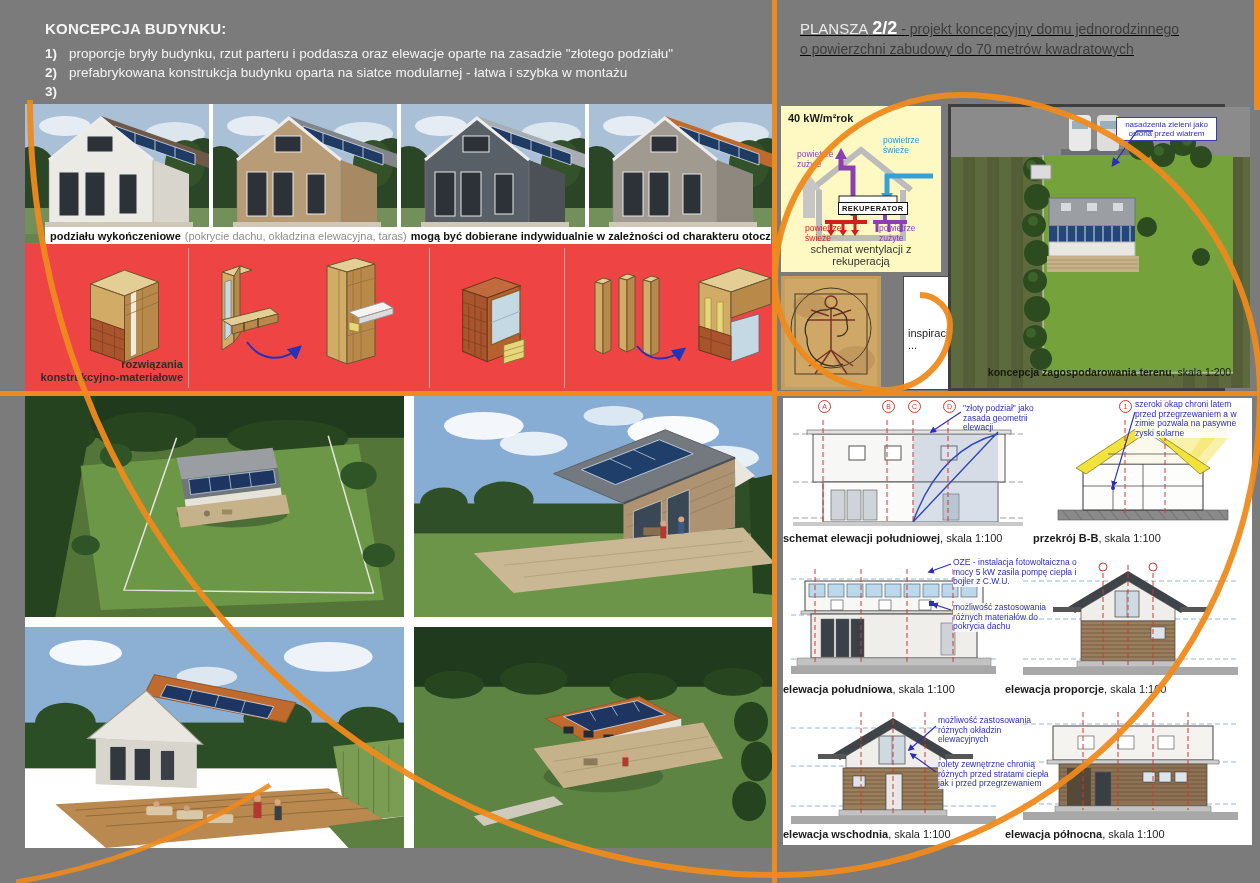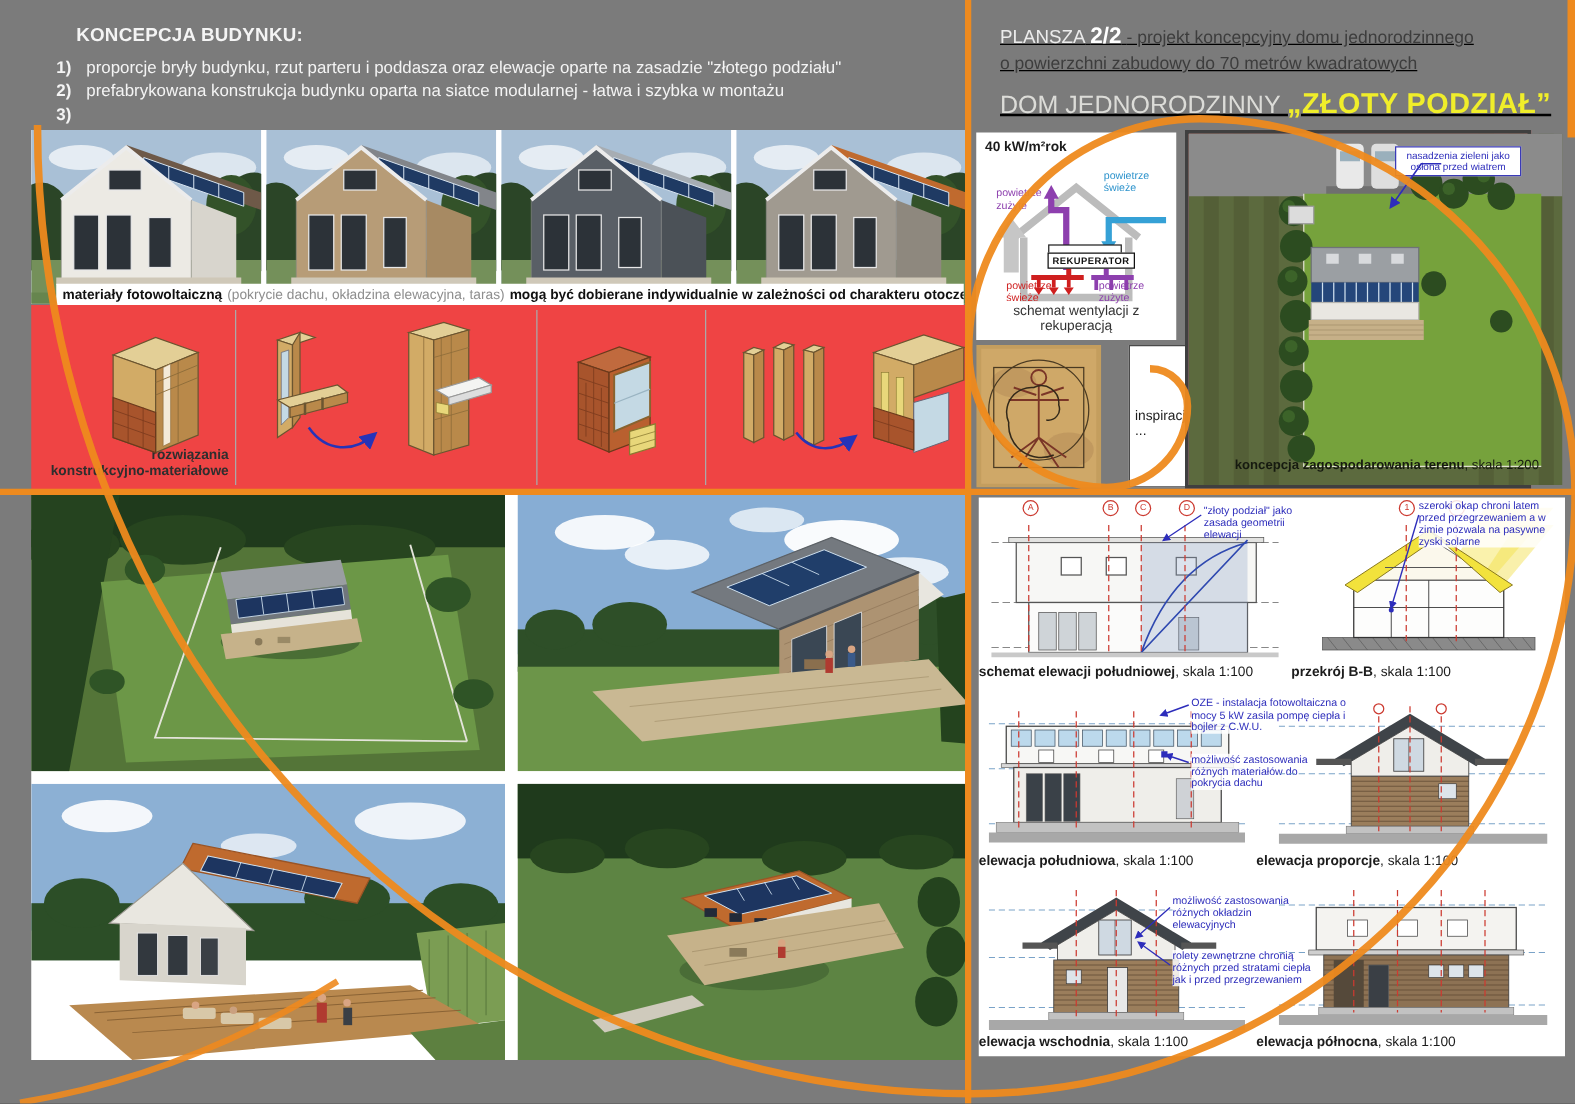--- a/index.html
+++ b/index.html
@@ -1,21 +1,21 @@
 <!DOCTYPE html>
 <html><head>
 <meta charset="utf-8">
 <style>
   html,body{margin:0;padding:0;background:#4e4e4e;}
   .board{position:relative;width:1260px;height:883px;background:#7b7b7b;overflow:hidden;
          font-family:"Liberation Sans",sans-serif;}
   .abs{position:absolute;}
   
   .hdr-left{left:45px;top:20px;width:710px;color:#f4f4f4;}
-  .hdr-left h1{font-size:15px;margin:0 0 7px 16px;font-weight:bold;letter-spacing:.2px;}
+  .hdr-left h1{font-size:15px;margin:0 0 7px 0;font-weight:bold;letter-spacing:.2px;}
   .hdr-item{display:flex;font-size:13.5px;line-height:19px;}
   .hdr-item .num{width:24px;font-weight:bold;flex:none;}
   .hdr-right{left:800px;top:18px;width:450px;text-decoration:underline;}
   .plansza-line{font-size:14px;color:#3d3d3d;line-height:20px;}
   .plansza-line .pl{color:#ececec;font-size:15px;}
   .plansza-line .pn{color:#ffffff;font-weight:bold;font-size:18px;}
   .title-line{margin-top:9px;font-size:20px;color:#dcdcd8;white-space:nowrap;}
   .title-line .tn{color:#f0ee2a;font-weight:bold;font-size:23px;letter-spacing:.4px;}
   
   .top-renders{left:25px;top:104px;width:750px;height:139px;background:#fff;display:flex;gap:4px;}
@@ -23,21 +23,21 @@
                align-items:center;font-size:11px;color:#111;padding:0 5px;box-sizing:border-box;
                white-space:nowrap;overflow:hidden;gap:4px;}
   .mat-caption .b{font-weight:bold;}
   .mat-caption .g{color:#8e8e8e;}
   
   .constr{left:25px;top:244px;width:750px;height:148px;background:#ef4444;}
   .constr .sep{position:absolute;top:4px;bottom:4px;width:1px;background:#a9a9a9;}
   .constr-label{position:absolute;left:10px;bottom:8px;width:148px;text-align:right;
                 font-size:11px;line-height:13px;font-weight:bold;color:#2e2e2e;}
   
-  .vent{left:781px;top:106px;width:160px;height:166px;background:#ffffff;}
+  .vent{left:781px;top:106px;width:160px;height:166px;background:#fef9c3;}
   .vent .energy{position:absolute;left:7px;top:6px;font-size:11px;font-weight:bold;color:#1b1b1b;}
   .vent .vlab{position:absolute;font-size:8.5px;line-height:9.5px;width:58px;}
   .vent .recup{position:absolute;left:57px;top:96px;border:1px solid #111;background:#fff;
                font-size:7.5px;font-weight:bold;color:#111;padding:1px 3px;letter-spacing:.4px;}
   .vent .vcap{position:absolute;left:0;bottom:5px;width:100%;text-align:center;
               font-size:11px;color:#333;}
   .insp-box{left:885px;top:276px;width:57px;height:114px;background:#fff;border:1px solid #4a4a4a;
             box-sizing:border-box;margin-left:18px;}
   .insp-box .t{position:absolute;left:4px;top:50px;font-size:11px;color:#1d1d1d;}
   
@@ -79,24 +79,20 @@
     </div>
   </div>
 
   <div class="abs hdr-right">
     <div class="plansza-line">
       <span class="pl">PLANSZA</span>
       <span class="pn">2/2</span>
       <span>- projekt koncepcyjny domu jednorodzinnego</span>
     </div>
     <div class="plansza-line">o powierzchni zabudowy do 70 metrów kwadratowych</div>
-    <div class="title-line">
-      <span>DOM JEDNORODZINNY </span>
-      <span class="tn">„ZŁOTY PODZIAŁ”</span>
-    </div>
   </div>
 
   <div class="abs top-renders">
 
     <svg width="184" height="139" viewBox="0 0 184 139">
       <rect width="184" height="139" fill="#a9c0d6"></rect>
         <rect y="70" width="184" height="40" fill="#c6d2dc"></rect>
       <ellipse cx="40" cy="22" rx="26" ry="10" fill="#fff" opacity=".7"></ellipse>
         <ellipse cx="150" cy="30" rx="30" ry="12" fill="#fff" opacity=".6"></ellipse>
       <ellipse cx="8" cy="78" rx="26" ry="36" fill="#2b4527"></ellipse>
@@ -181,21 +177,21 @@
       <rect x="62" y="32" width="26" height="16" fill="#2c3238" stroke="#e8e8e8"></rect>
       <rect x="34" y="68" width="20" height="44" fill="#2c3238" stroke="#e8e8e8"></rect>
         <rect x="60" y="68" width="20" height="44" fill="#2c3238" stroke="#e8e8e8"></rect>
         <rect x="94" y="70" width="18" height="40" fill="#2c3238" stroke="#e8e8e8"></rect>
       <rect x="20" y="118" width="148" height="6" fill="#cfc8b8"></rect>
         <rect y="130" width="184" height="9" fill="#66854e"></rect>
     </svg>
   </div>
 
   <div class="abs mat-caption">
-    <span class="b">materiały fotowoltaiczną</span>
+    <span class="b">podziału wykończeniowe</span>
     <span class="g">(pokrycie dachu, okładzina elewacyjna, taras)</span>
     <span class="b">mogą być dobierane indywidualnie w zależności od charakteru otoczenia w konkretnej lokalizacji</span>
   </div>
 
   <div class="abs constr">
     <div class="sep" style="left:163px"></div>
     <div class="sep" style="left:404px"></div>
     <div class="sep" style="left:539px"></div>
     <div class="constr-label">
       <div>rozwiązania</div>

